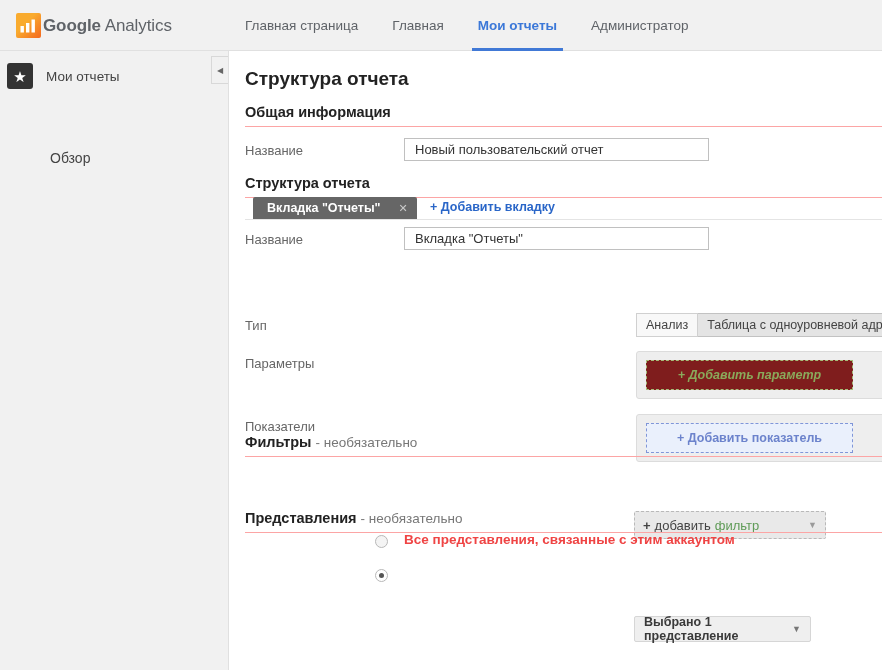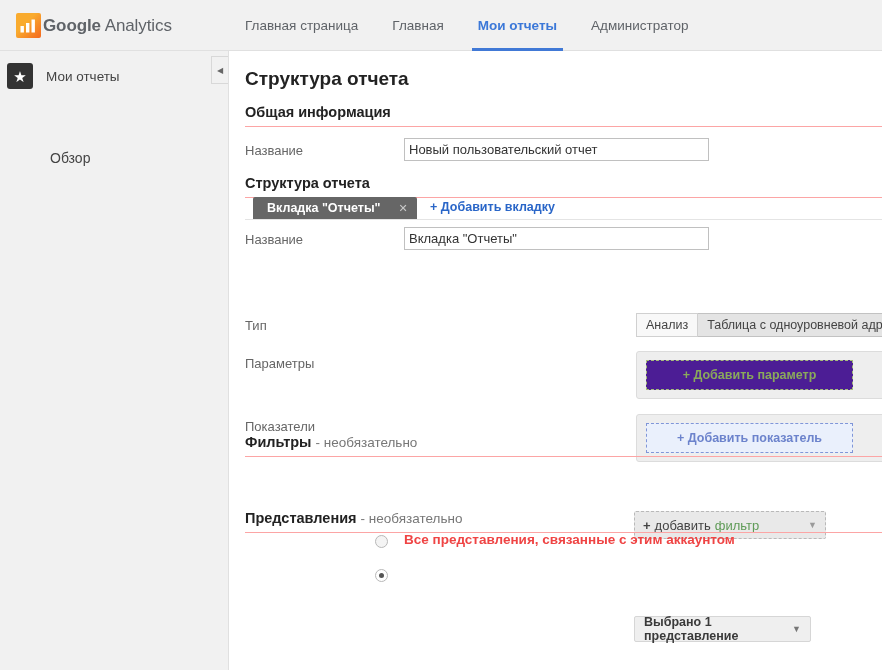--- a/index.html
+++ b/index.html
@@ -128,21 +128,21 @@
     width: 150px;
   }
 
   .txt-input {
     position: absolute;
     height: 23px;
     border: 1px solid #c0c0c0;
     background: #ffffff;
     font-family: "Liberation Sans", sans-serif;
     font-size: 13px; color: #333333;
-    padding: 0 4px;
+    padding: 0 10px;
     outline: none;
   }
 
   
   .tab-strip {
     position: absolute; left: 15px; top: 146px;
     width: 637px; height: 23px;
     border-bottom: 1px solid #e4e4e4;
   }
   .tab-chip {
@@ -194,23 +194,24 @@
     border-radius: 3px;
   }
   .dropzone {
     position: absolute; left: 9px; top: 8px;
     width: 207px; height: 30px;
     display: flex; align-items: center; justify-content: center;
     font-size: 12.5px; font-weight: bold;
     cursor: pointer;
   }
   .dz-dim {
-    background: #4c1d95;
+    background: #7f1d1d;
     border: 1px dashed #a6bd7a;
     color: #8aa95b;
+    font-style: italic;
   }
   .dz-met {
     background: #eaf0fc;
     border: 1px dashed #8096d8;
     color: #6c83cc;
   }
 
   
   .filter-pill {
     position: absolute; left: 404px; top: 460px;

